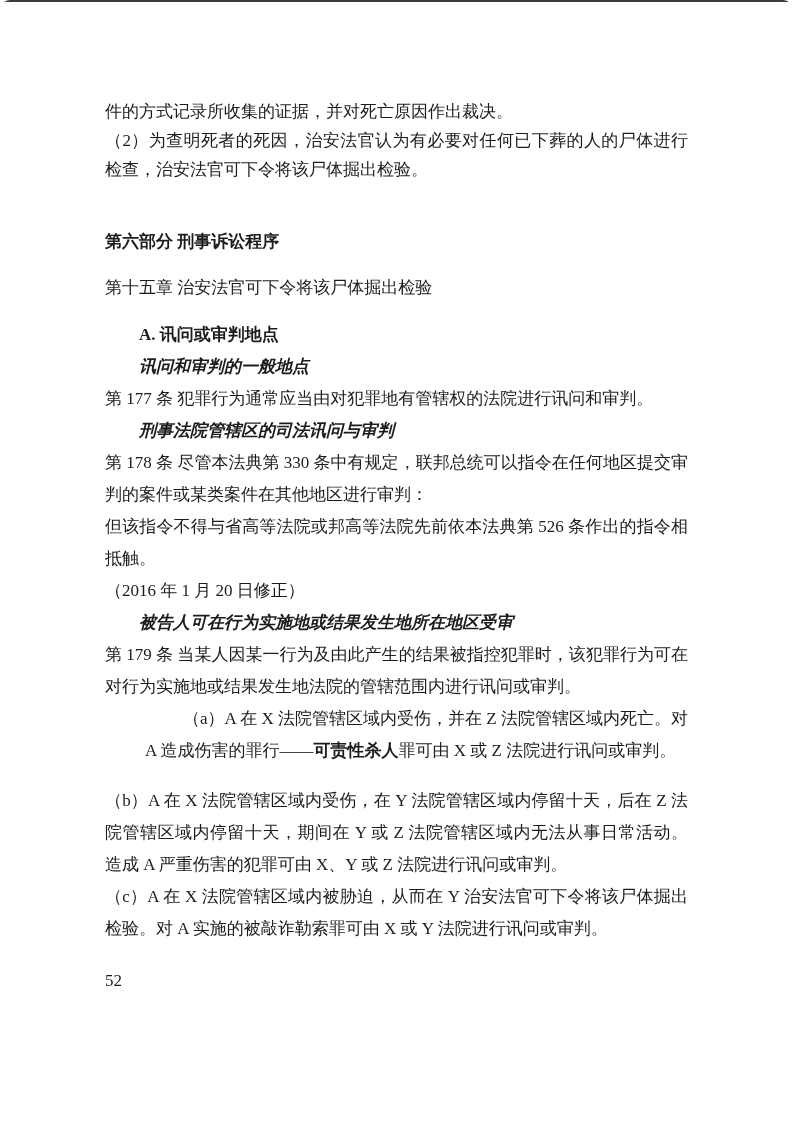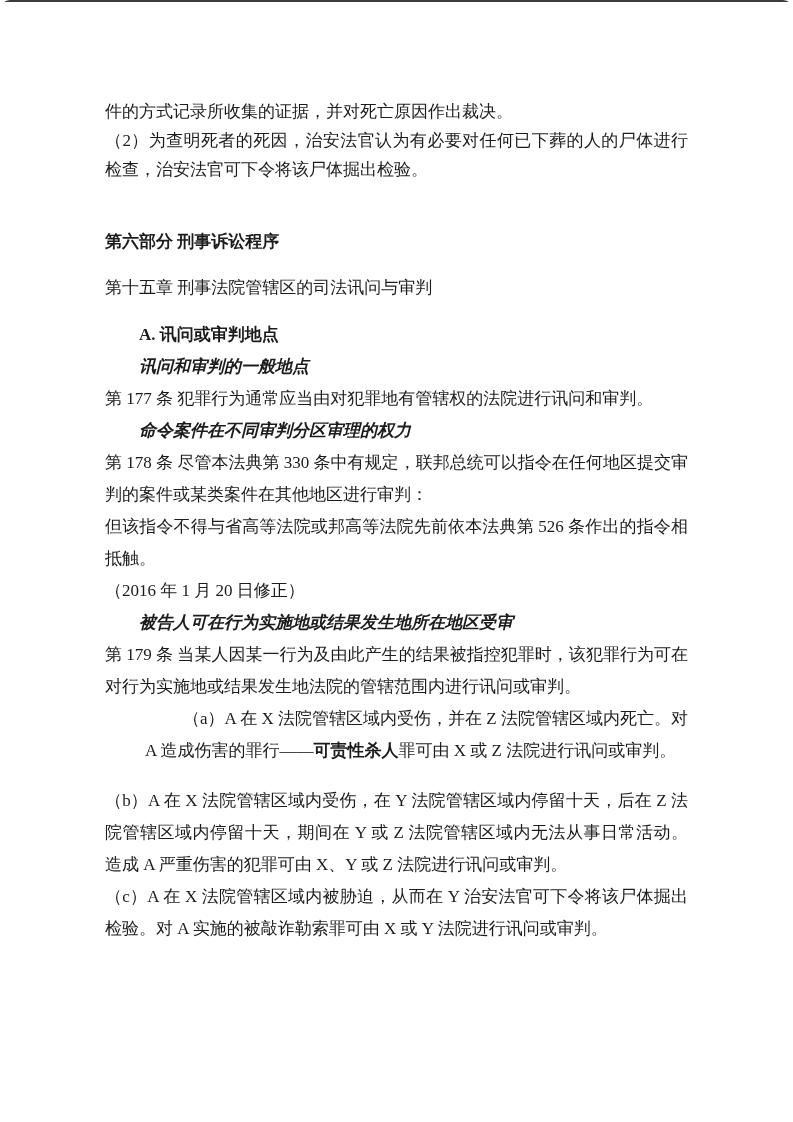--- a/index.html
+++ b/index.html
@@ -53,42 +53,43 @@
 
   <div class="content">
 
     <p class="tight">件的方式记录所收集的证据，并对死亡原因作出裁决。</p>
 
 
     <p class="tight">（2）为查明死者的死因，治安法官认为有必要对任何已下葬的人的尸体进行检查，治安法官可下令将该尸体掘出检验。</p>
 
     <p class="part-title">第六部分 刑事诉讼程序</p>
 
-    <p class="chapter-title">第十五章 刑事法院管辖区的司法讯问与审判</p>
+    <p class="chapter-title">第十五章 治安法官可下令将该尸体掘出检验</p>
 
     <p class="a-heading">A. 讯问或审判地点</p>
 
     <p class="subhead">讯问和审判的一般地点</p>
 
     <p>第 177 条 犯罪行为通常应当由对犯罪地有管辖权的法院进行讯问和审判。</p>
 
-    <p class="subhead">命令案件在不同审判分区审理的权力</p>
+    <p class="subhead">刑事法院管辖区的司法讯问与审判</p>
 
     <p>第 178 条 尽管本法典第 330 条中有规定，联邦总统可以指令在任何地区提交审判的案件或某类案件在其他地区进行审判：</p>
 
     <p>但该指令不得与省高等法院或邦高等法院先前依本法典第 526 条作出的指令相抵触。</p>
 
     <p>（2016 年 1 月 20 日修正）</p>
 
     <p class="subhead">被告人可在行为实施地或结果发生地所在地区受审</p>
 
     <p>第 179 条 当某人因某一行为及由此产生的结果被指控犯罪时，该犯罪行为可在对行为实施地或结果发生地法院的管辖范围内进行讯问或审判。</p>
 
 
     <p class="illus-a"><span>（a）A 在 X 法院管辖区域内受伤，并在 Z 法院管辖区域内死亡。对 A 造成伤害的罪行——</span><span class="bold-term">可责性杀人</span><span>罪可由 X 或 Z 法院进行讯问或审判。</span></p>
 
     <p class="illus-b">（b）A 在 X 法院管辖区域内受伤，在 Y 法院管辖区域内停留十天，后在 Z 法院管辖区域内停留十天，期间在 Y 或 Z 法院管辖区域内无法从事日常活动。造成 A 严重伤害的犯罪可由 X、Y 或 Z 法院进行讯问或审判。</p>
 
     <p>（c）A 在 X 法院管辖区域内被胁迫，从而在 Y 治安法官可下令将该尸体掘出检验。对 A 实施的被敲诈勒索罪可由 X 或 Y 法院进行讯问或审判。</p>
 
+    <p class="page-number">52</p>
 
   </div>
 </div>
 
 </body></html>

